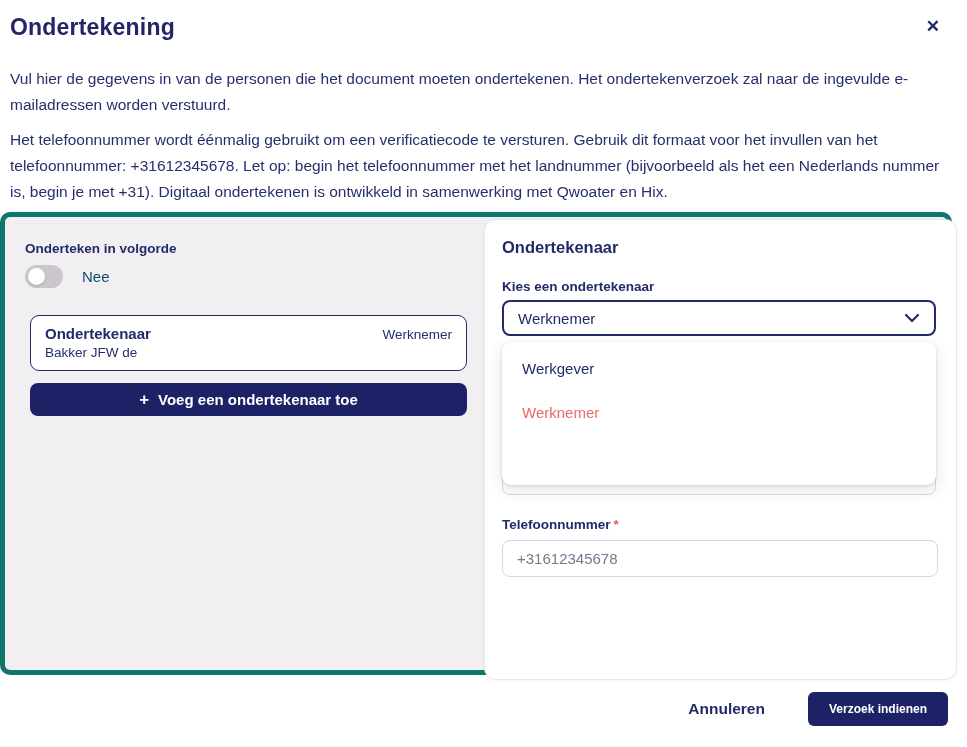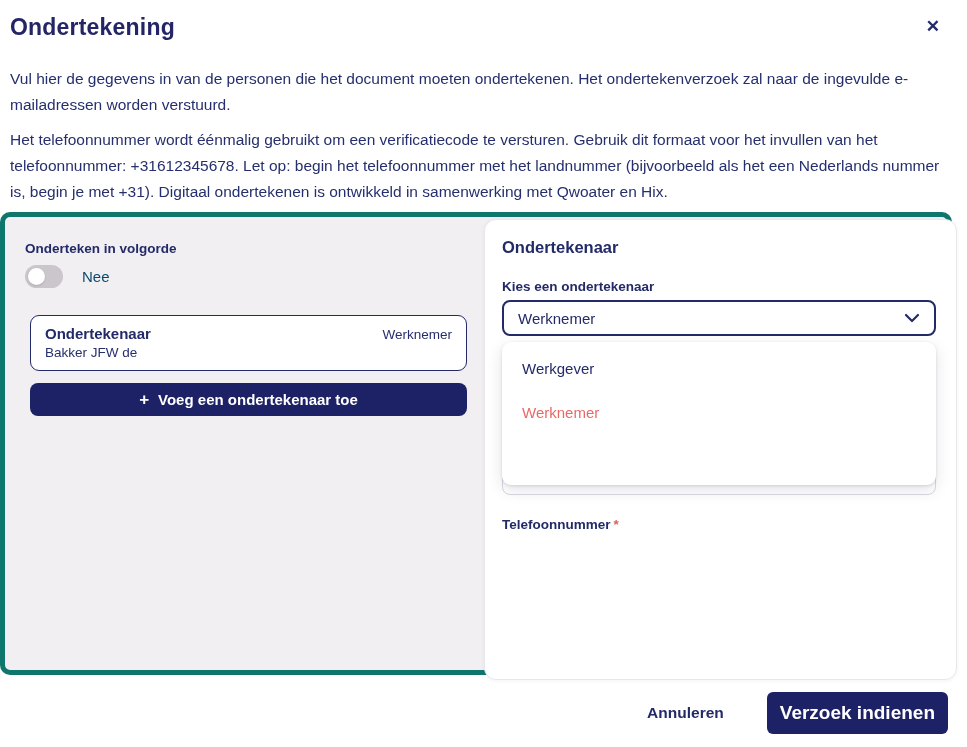--- a/index.html
+++ b/index.html
@@ -132,22 +132,22 @@
   
   .footer {
     position: absolute; right: 19px; top: 692px;
     display: flex; align-items: center; gap: 43px;
   }
   .cancel-link {
     font-size: 15.5px; font-weight: bold; color: #232a68; cursor: pointer;
   }
   .submit-btn {
     background: #1d2166; border: none; border-radius: 6px;
-    color: #ffffff; font-family: inherit; font-size: 19px; font-weight: bold;
-    padding: 10px 13px; cursor: pointer;
+    color: #ffffff; font-family: inherit; font-size: 12px; font-weight: bold;
+    padding: 10px 21px; cursor: pointer;
   }
 </style>
 </head>
 <body>
 
 <h1 class="modal-title">Ondertekening</h1>
 <span class="close-btn">✕</span>
 
 <p class="para para-1">Vul hier de gegevens in van de personen die het document moeten ondertekenen. Het ondertekenverzoek zal naar de ingevulde e-mailadressen worden verstuurd.</p>
 <p class="para para-2">Het telefoonnummer wordt éénmalig gebruikt om een verificatiecode te versturen. Gebruik dit formaat voor het invullen van het telefoonnummer: +31612345678. Let op: begin het telefoonnummer met het landnummer (bijvoorbeeld als het een Nederlands nummer is, begin je met +31). Digitaal ondertekenen is ontwikkeld in samenwerking met Qwoater en Hix.</p>
@@ -195,19 +195,20 @@
     <div class="obscured-input"></div>
 
     <div class="dropdown-menu">
       <div class="dropdown-option">Werkgever</div>
       <div class="dropdown-option selected">Werknemer</div>
     </div>
 
     <div class="field-label phone-label">
       <span>Telefoonnummer</span><span class="required-mark">*</span>
     </div>
+    <input class="phone-input" type="text" placeholder="+31612345678" style="">
   </div>
 </div>
 
 <div class="footer">
   <span class="cancel-link">Annuleren</span>
   <button class="submit-btn">Verzoek indienen</button>
 </div>
 
 </body></html>

